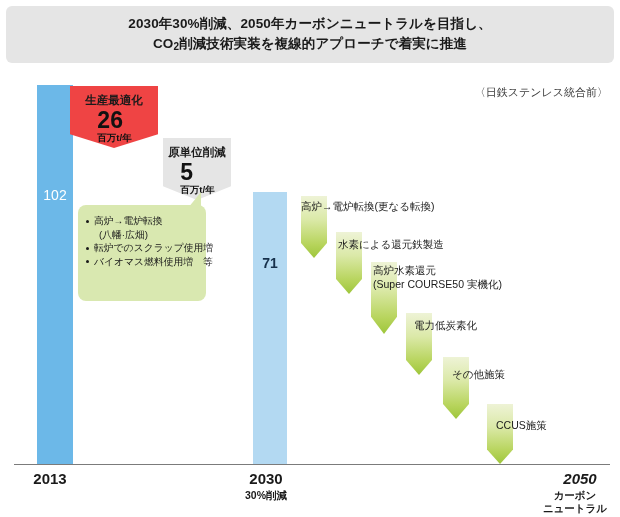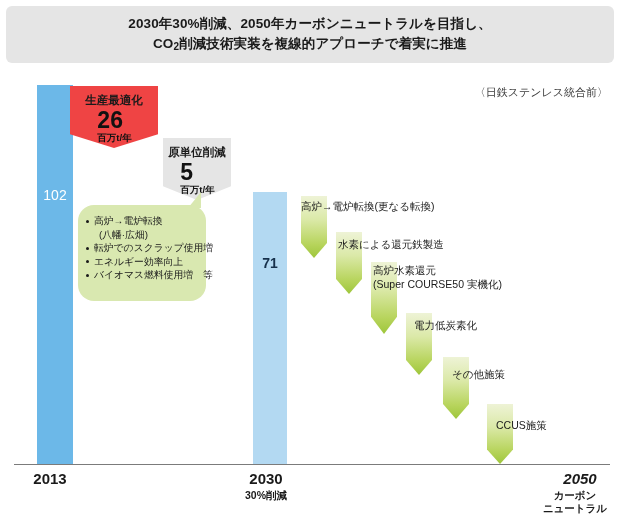--- a/index.html
+++ b/index.html
@@ -65,21 +65,21 @@
   .chev-green{left:163px;top:138px;width:68px;height:62px;
     background:#e5e5e5;padding-top:7px;}
   .chev-title{font-size:11.5px;font-weight:bold;color:#1a1a1a;white-space:nowrap;}
   .chev-num{display:flex;align-items:baseline;margin-top:1px;flex-direction:column;}
   .chev-num .big{font-size:23px;font-weight:bold;color:#111;line-height:1;}
   .chev-num .unit{font-size:9.5px;font-weight:bold;color:#111;margin-left:1px;}
 
   
   .bubble{
     position:absolute;left:78px;top:205px;width:128px;height:96px;
-    background:#d9e8b0;border-radius:16px;box-sizing:border-box;
+    background:#d9e8b0;border-radius:8px;box-sizing:border-box;
     padding:9px 6px 6px 8px;
   }
   .bubble-tail{
     position:absolute;left:188px;top:192px;width:0;height:0;
     border-left:13px solid transparent;border-right:0 solid transparent;
     border-bottom:16px solid #d9e8b0;
   }
   .bubble ul{margin:0;padding:0;list-style:none;}
   .bubble li{
     font-size:9.8px;line-height:13.6px;color:#1a1a1a;
@@ -140,21 +140,20 @@
       <span class="unit">百万t/年</span>
     </div>
   </div>
 
   <div class="bubble-tail"></div>
   <div class="bubble">
     <ul>
       <li class="has-dot">高炉→電炉転換</li>
       <li class="cont">(八幡·広畑)</li>
       <li class="has-dot">転炉でのスクラップ使用増</li>
-      <li class="has-dot">エネルギー効率向上</li>
       <li class="has-dot">バイオマス燃料使用増　等</li>
     </ul>
   </div>
 
   <div class="step" style="left:301px;top:196px;height:62px;"></div>
   <div class="step-label" style="left:301px;top:199px;">高炉→電炉転換(更なる転換)</div>
 
   <div class="step" style="left:336px;top:232px;height:62px;"></div>
   <div class="step-label" style="left:338px;top:237px;">水素による還元鉄製造</div>
 

